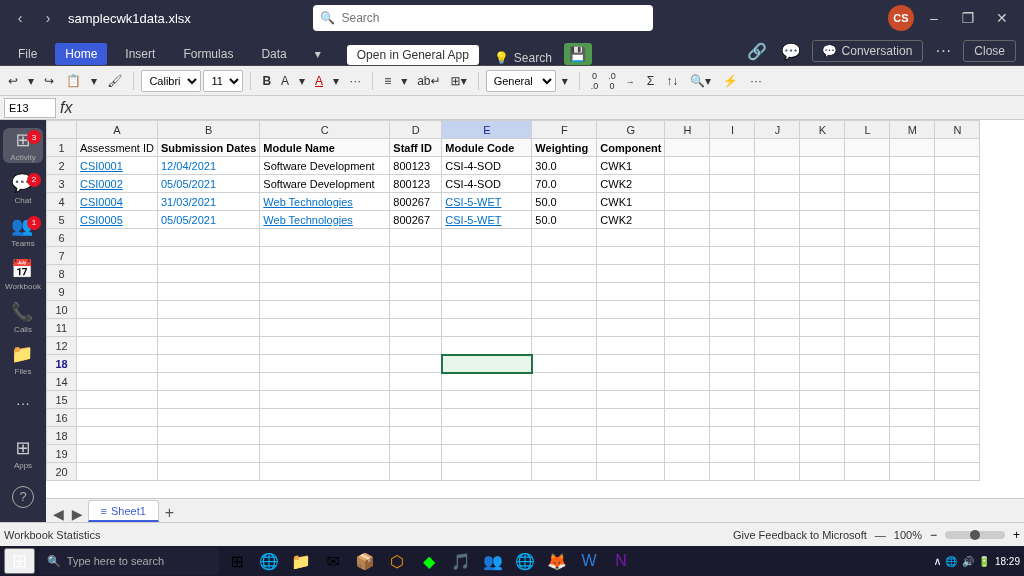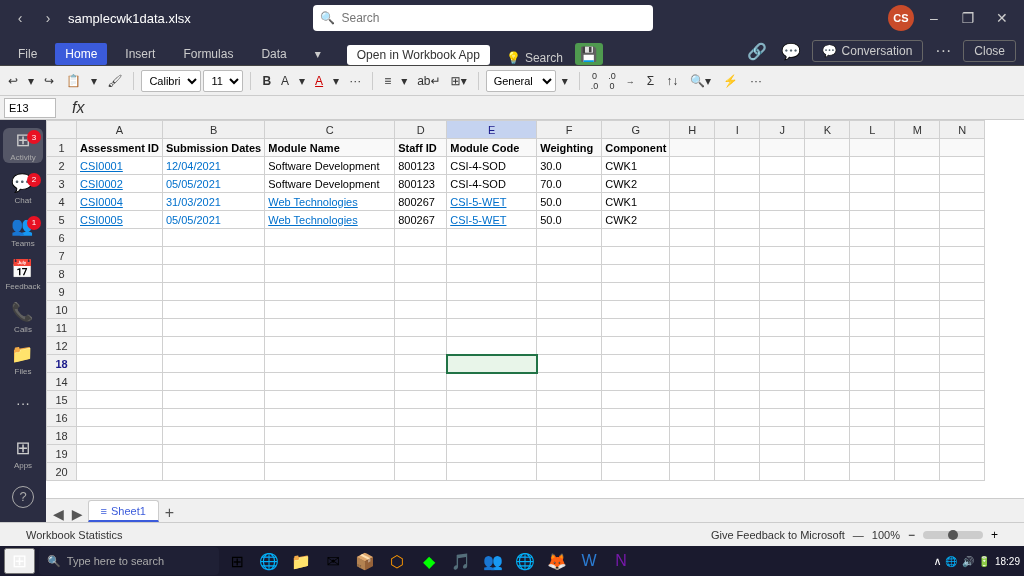--- a/index.html
+++ b/index.html
@@ -105,21 +105,21 @@
     .format-dropdown { display: flex; align-items: center; gap: 2px; }
 
     
     .formula-bar {
       background: #f0f0f0;
       border-bottom: 1px solid #ccc;
       height: 24px;
       display: flex;
       align-items: center;
       padding: 0 4px;
-      gap: 12px;
+      gap: 0;
     }
     .cell-ref-box {
       border: 1px solid #bbb; background: #fff; width: 52px; height: 20px;
       font-size: 11px; padding: 0 4px; display: flex; align-items: center;
     }
     .fx-label { font-size: 16px; color: #333; font-style: italic; padding: 0 4px; }
     .formula-input {
       flex: 1; border: none; background: transparent; font-size: 11px; outline: none;
     }
 
@@ -177,21 +177,21 @@
     .sheet-tab.active { background: #fff; border-bottom: 2px solid #3b5bdb; color: #3b5bdb; }
     .add-sheet { background: none; border: none; cursor: pointer; font-size: 16px; color: #555; padding: 0 4px; }
 
     
     .status-bar {
       height: 24px;
       background: #f0f0f0;
       border-top: 1px solid #ccc;
       display: flex;
       align-items: center;
-      padding: 0 26px;
+      padding: 0 4px;
       font-size: 11px;
       color: #333;
       gap: 16px;
     }
     .status-right { margin-left: auto; display: flex; align-items: center; gap: 8px; }
 
     
     .grid-area {
       flex: 1;
       overflow: auto;
@@ -292,21 +292,21 @@
   </div>
 </div>
 
 <div class="ribbon">
   <span class="ribbon-tab">File</span>
   <span class="ribbon-tab active">Home</span>
   <span class="ribbon-tab">Insert</span>
   <span class="ribbon-tab">Formulas</span>
   <span class="ribbon-tab">Data</span>
   <span class="ribbon-tab">▾</span>
-  <button class="ribbon-open-btn">Open in Workbook App</button>
+  <button class="ribbon-open-btn">Open in General App</button>
   <div class="ribbon-search-area">
     <span>💡</span>
     <span>Search</span>
   </div>
   <div style="background:#4f9a4f;border-radius:3px;width:28px;height:22px;display:flex;align-items:center;justify-content:center;cursor:pointer;margin-left:4px;">
     <span style="color:#fff;font-size:14px;">💾</span>
   </div>
   <div class="ribbon-right">
     <button class="ribbon-icon-btn">🔗</button>
     <button class="ribbon-icon-btn">💬</button>
@@ -398,21 +398,21 @@
       <span class="sidebar-label">Chat</span>
       <span class="badge">2</span>
     </div>
     <div class="sidebar-item">
       <span class="sidebar-icon">👥</span>
       <span class="sidebar-label">Teams</span>
       <span class="badge">1</span>
     </div>
     <div class="sidebar-item">
       <span class="sidebar-icon">📅</span>
-      <span class="sidebar-label">Feedback</span>
+      <span class="sidebar-label">Workbook</span>
     </div>
     <div class="sidebar-item">
       <span class="sidebar-icon">📞</span>
       <span class="sidebar-label">Calls</span>
     </div>
     <div class="sidebar-item">
       <span class="sidebar-icon">📁</span>
       <span class="sidebar-label">Files</span>
     </div>
     <div class="sidebar-item">
@@ -464,21 +464,21 @@
             <th class="col-header">K</th>
             <th class="col-header">L</th>
             <th class="col-header">M</th>
             <th class="col-header">N</th>
           </tr>
         </thead>
         <tbody id="grid-body">
 
           <tr class="header-row">
             <th class="row-header">1</th>
-            <td class="data-cell" style="font-weight:bold;margin-top:37px;">Assessment ID</td>
+            <td class="data-cell" style="font-weight:normal;margin-top:37px;">Assessment ID</td>
             <td class="data-cell" style="font-weight:bold;">Submission Dates</td>
             <td class="data-cell" style="font-weight:bold;">Module Name</td>
             <td class="data-cell" style="font-weight:bold;">Staff ID</td>
             <td class="data-cell" style="font-weight:bold;">Module Code</td>
             <td class="data-cell" style="font-weight:bold;margin-left:23px;">Weighting</td>
             <td class="data-cell" style="font-weight:bold;">Component</td>
             <td></td>
             <td></td>
             <td></td>
             <td></td>

